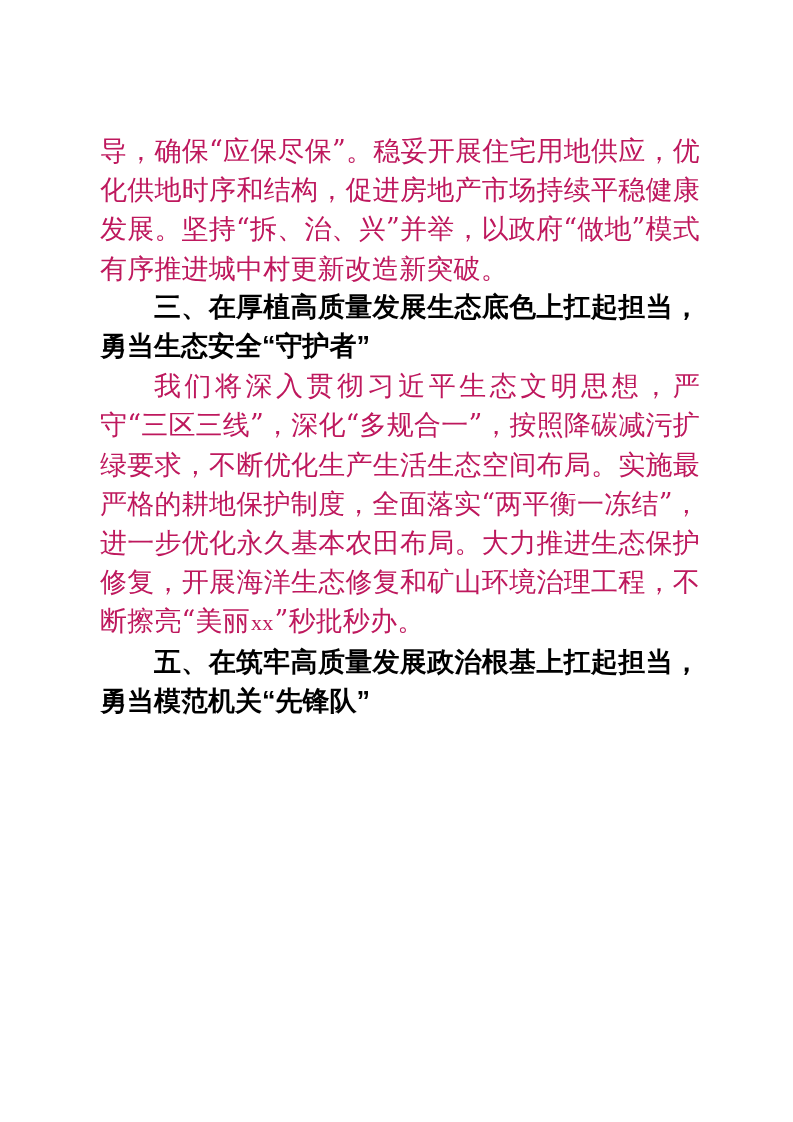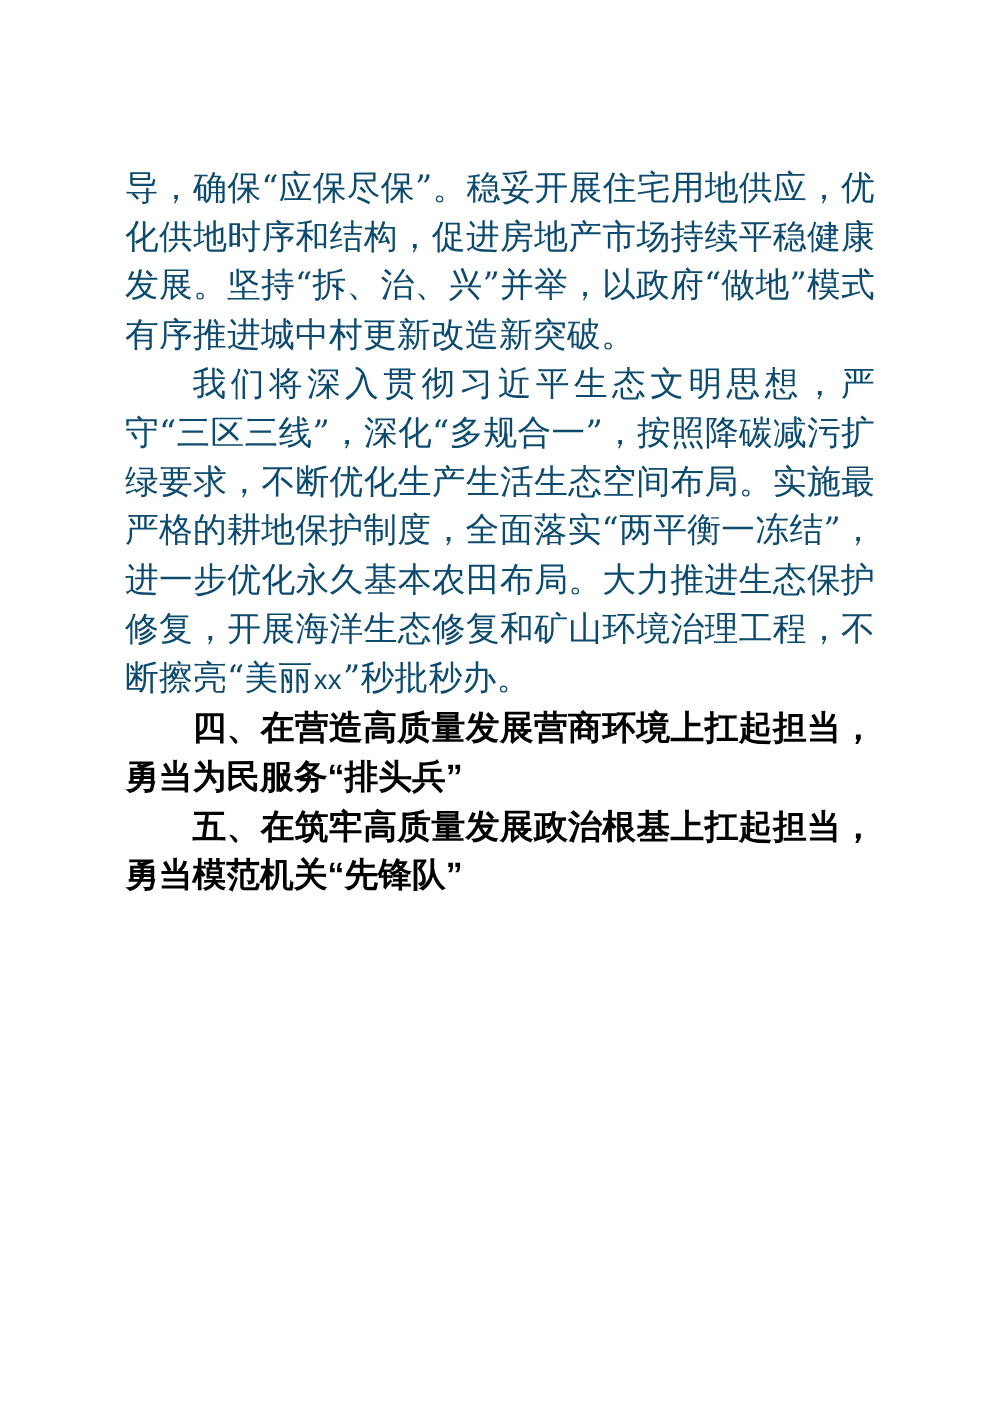--- a/index.html
+++ b/index.html
@@ -19,21 +19,21 @@
     position: absolute;
     left: 100px;
     top: 131px;
     width: 600px;
   }
   
   .para {
     font-family: "DejaVu Serif", "Liberation Serif", serif;
     font-size: 27px;
     line-height: 39.2px;
-    color: #0c4a6e;
+    color: #be185d;
     text-align: justify;
     text-justify: inter-ideograph;
     text-indent: 54px;
     margin: 0;
     letter-spacing: 0.2px;
     font-weight: 400;
   }
   .para.first {
     text-indent: 0;
   }
@@ -44,35 +44,35 @@
     line-height: 39.2px;
     color: #000000;
     font-weight: bold;
     text-align: justify;
     text-justify: inter-ideograph;
     text-indent: 54px;
     margin: 0;
     letter-spacing: 0px;
   }
   .latin {
-    font-family: Liberation Sans, sans-serif;
+    font-family: Liberation Serif, serif;
     font-size: 22px;
     padding: 0 1px;
   }
 </style>
 </head>
 <body>
 
 <div class="page">
   <div class="content">
 
     <p class="para first">导，确保“应保尽保”。稳妥开展住宅用地供应，优化供地时序和结构，促进房地产市场持续平稳健康发展。坚持“拆、治、兴”并举，以政府“做地”模式有序推进城中村更新改造新突破。</p>
 
+    <p class="heading">三、在厚植高质量发展生态底色上扛起担当，勇当生态安全“守护者”</p>
 
     <p class="para"><span>我们将深入贯彻习近平生态文明思想，严守“三区三线”，深化“多规合一”，按照降碳减污扩绿要求，不断优化生产生活生态空间布局。实施最严格的耕地保护制度，全面落实“两平衡一冻结”，进一步优化永久基本农田布局。大力推进生态保护修复，开展海洋生态修复和矿山环境治理工程，不断擦亮“美丽</span><span class="latin">xx</span><span>”秒批秒办。</span></p>
 
-    <p class="heading">四、在营造高质量发展营商环境上扛起担当，勇当为民服务“排头兵”</p>
 
 
     <p class="heading">五、在筑牢高质量发展政治根基上扛起担当，勇当模范机关“先锋队”</p>
 
   </div>
 </div>
 
 </body></html>

